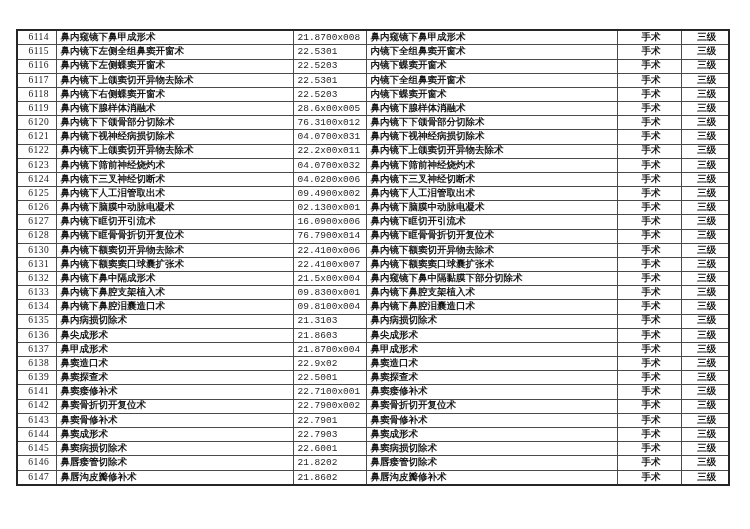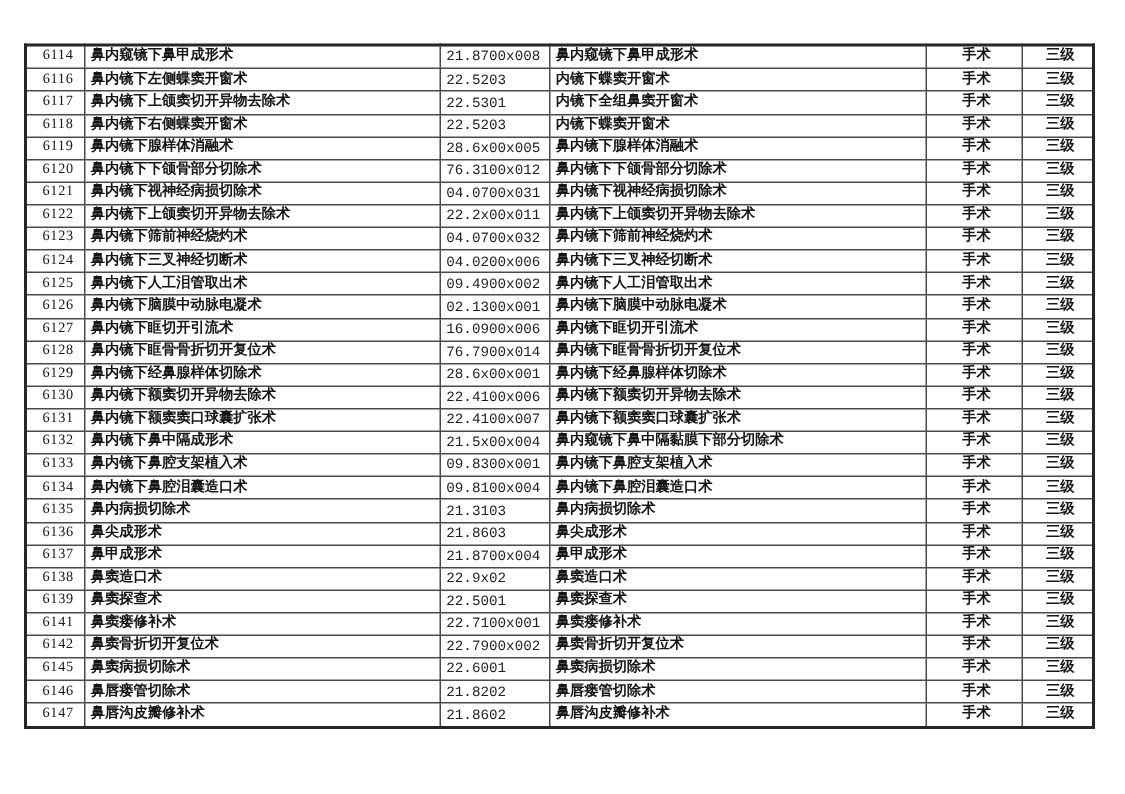--- a/index.html
+++ b/index.html
@@ -74,20 +74,28 @@
     <tbody id="proc-tbody">
         <tr>
           <td class="c-id">6114</td>
           <td class="c-name">鼻内窥镜下鼻甲成形术</td>
           <td class="c-code">21.8700x008</td>
           <td class="c-name2">鼻内窥镜下鼻甲成形术</td>
           <td class="c-cat">手术</td>
           <td class="c-level">三级</td>
         </tr>
         <tr>
+          <td class="c-id">6115</td>
+          <td class="c-name">鼻内镜下左侧全组鼻窦开窗术</td>
+          <td class="c-code">22.5301</td>
+          <td class="c-name2">内镜下全组鼻窦开窗术</td>
+          <td class="c-cat">手术</td>
+          <td class="c-level">三级</td>
+        </tr>
+        <tr>
           <td class="c-id">6116</td>
           <td class="c-name">鼻内镜下左侧蝶窦开窗术</td>
           <td class="c-code">22.5203</td>
           <td class="c-name2">内镜下蝶窦开窗术</td>
           <td class="c-cat">手术</td>
           <td class="c-level">三级</td>
         </tr>
         <tr>
           <td class="c-id">6117</td>
           <td class="c-name">鼻内镜下上颌窦切开异物去除术</td>
@@ -178,28 +186,20 @@
         </tr>
         <tr>
           <td class="c-id">6128</td>
           <td class="c-name">鼻内镜下眶骨骨折切开复位术</td>
           <td class="c-code">76.7900x014</td>
           <td class="c-name2">鼻内镜下眶骨骨折切开复位术</td>
           <td class="c-cat">手术</td>
           <td class="c-level">三级</td>
         </tr>
         <tr>
-          <td class="c-id">6129</td>
-          <td class="c-name">鼻内镜下经鼻腺样体切除术</td>
-          <td class="c-code">28.6x00x001</td>
-          <td class="c-name2">鼻内镜下经鼻腺样体切除术</td>
-          <td class="c-cat">手术</td>
-          <td class="c-level">三级</td>
-        </tr>
-        <tr>
           <td class="c-id">6130</td>
           <td class="c-name">鼻内镜下额窦切开异物去除术</td>
           <td class="c-code">22.4100x006</td>
           <td class="c-name2">鼻内镜下额窦切开异物去除术</td>
           <td class="c-cat">手术</td>
           <td class="c-level">三级</td>
         </tr>
         <tr>
           <td class="c-id">6131</td>
           <td class="c-name">鼻内镜下额窦窦口球囊扩张术</td>
@@ -278,20 +278,36 @@
           <td class="c-code">22.7100x001</td>
           <td class="c-name2">鼻窦瘘修补术</td>
           <td class="c-cat">手术</td>
           <td class="c-level">三级</td>
         </tr>
         <tr>
           <td class="c-id">6142</td>
           <td class="c-name">鼻窦骨折切开复位术</td>
           <td class="c-code">22.7900x002</td>
           <td class="c-name2">鼻窦骨折切开复位术</td>
+          <td class="c-cat">手术</td>
+          <td class="c-level">三级</td>
+        </tr>
+        <tr>
+          <td class="c-id">6143</td>
+          <td class="c-name">鼻窦骨修补术</td>
+          <td class="c-code">22.7901</td>
+          <td class="c-name2">鼻窦骨修补术</td>
+          <td class="c-cat">手术</td>
+          <td class="c-level">三级</td>
+        </tr>
+        <tr>
+          <td class="c-id">6144</td>
+          <td class="c-name">鼻窦成形术</td>
+          <td class="c-code">22.7903</td>
+          <td class="c-name2">鼻窦成形术</td>
           <td class="c-cat">手术</td>
           <td class="c-level">三级</td>
         </tr>
         <tr>
           <td class="c-id">6145</td>
           <td class="c-name">鼻窦病损切除术</td>
           <td class="c-code">22.6001</td>
           <td class="c-name2">鼻窦病损切除术</td>
           <td class="c-cat">手术</td>
           <td class="c-level">三级</td>

